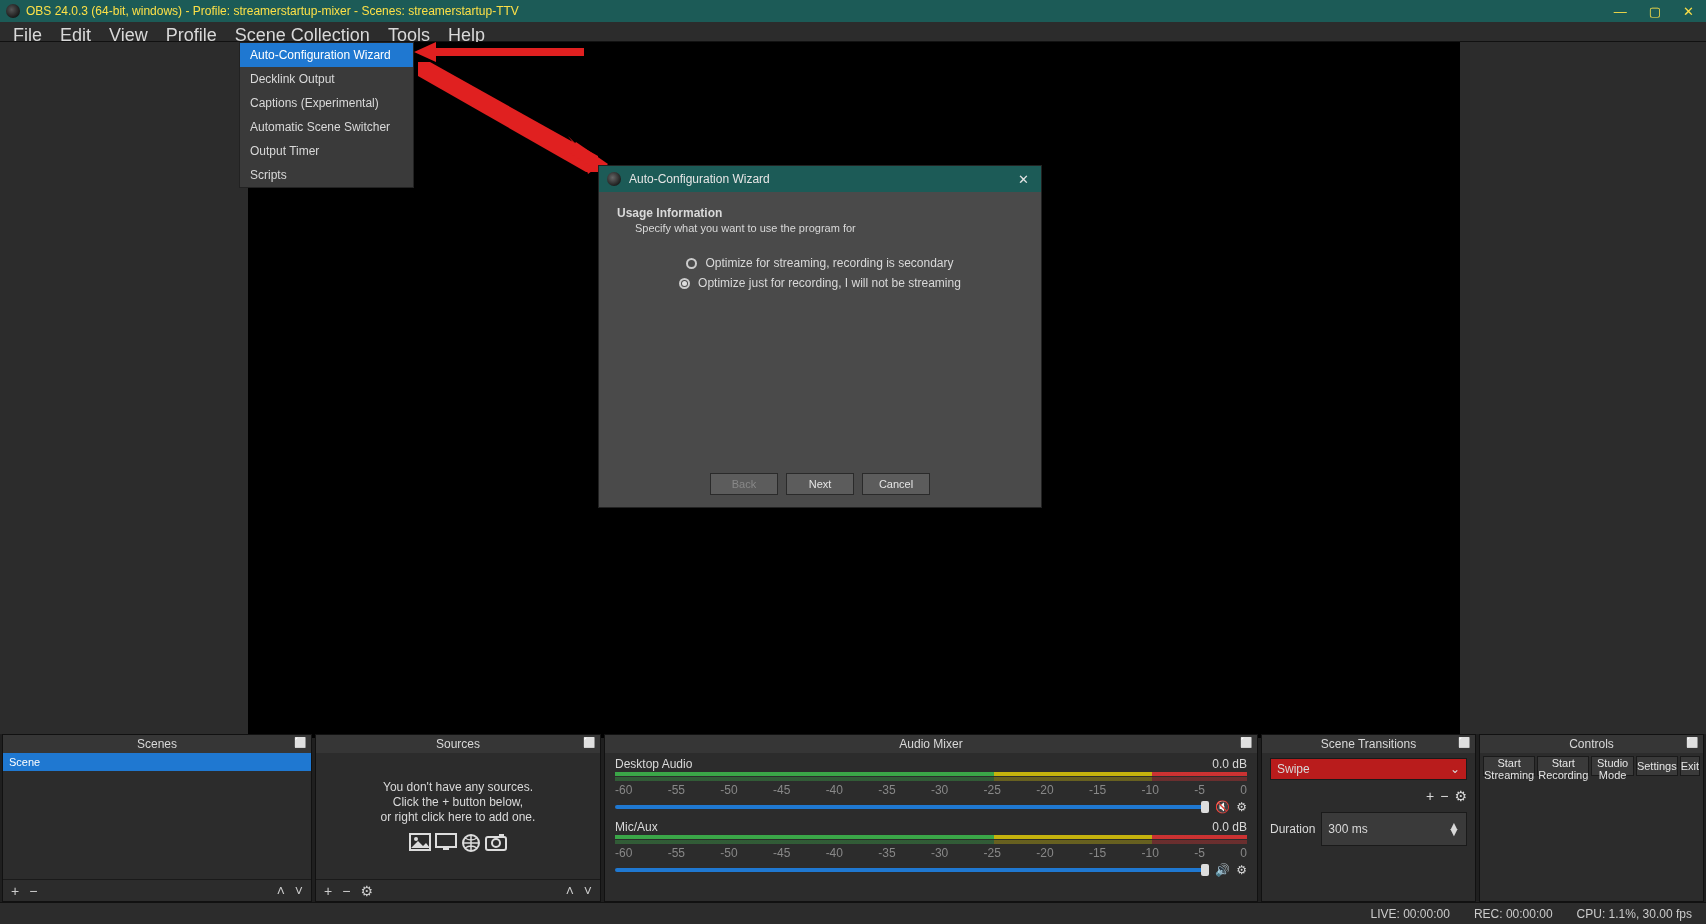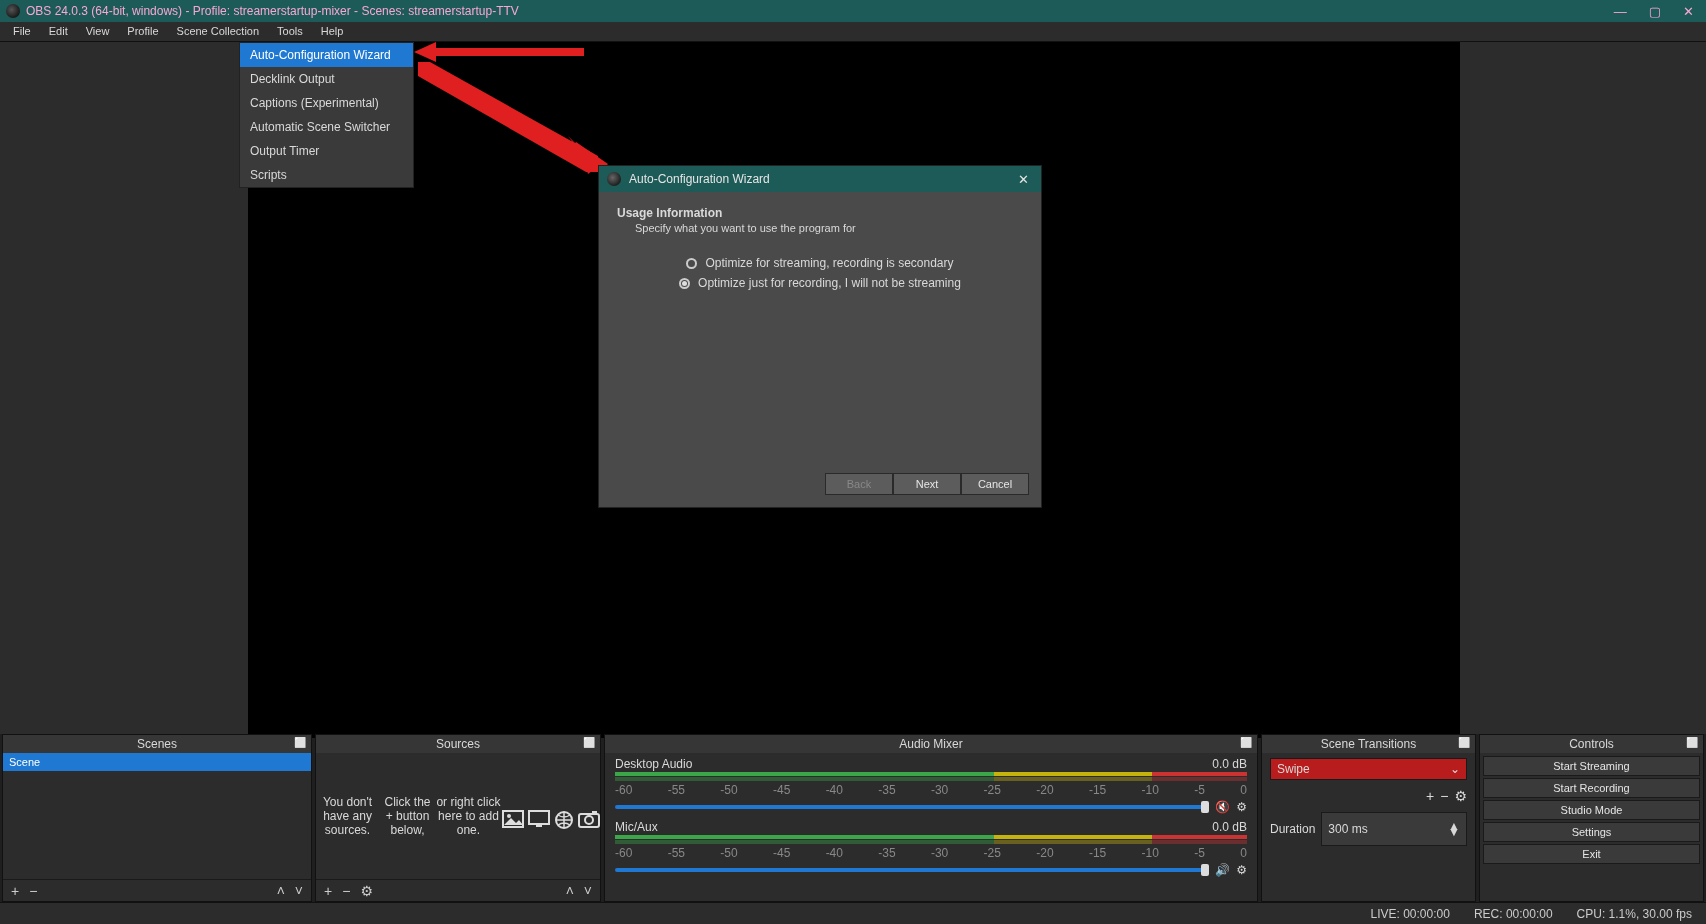--- a/index.html
+++ b/index.html
@@ -1,27 +1,27 @@
 <!DOCTYPE html>
 <html><head>
 <meta charset="utf-8">
 <style>
 * { margin: 0; padding: 0; box-sizing: border-box; font-family: "Segoe UI", Tahoma, sans-serif; font-size: 12px; user-select: none; }
 html, body { width: 1706px; height: 924px; background: #1f1f1f; color: #d9d9d9; overflow: hidden; }
 
 
-.titlebar { height: 22px; background: #1c5b57; display: flex; align-items: center; padding: 0 6px; color: #f9a8d4; }
+.titlebar { height: 22px; background: #1c5b57; display: flex; align-items: center; padding: 0 6px; color: #fde047; }
 .titlebar .obs-icon { width: 14px; height: 14px; border-radius: 50%; background: radial-gradient(circle at 40% 40%, #555, #000); margin-right: 6px; }
 .titlebar .title-text { flex: 1; font-size: 12px; }
 .titlebar .win-controls { display: flex; gap: 22px; margin-right: 6px; }
 .titlebar .win-controls span { cursor: pointer; font-size: 13px; }
 
 
 .menubar { height: 20px; background: #2c2c2c; display: flex; align-items: stretch; padding-left: 4px; border-bottom: 1px solid #111; }
-.menubar .menu-item { padding: 3px 9px; cursor: pointer; font-size: 11px; }
+.menubar .menu-item { padding: 3px 9px; cursor: pointer; font-size: 18px; }
 
 
 .dropdown { position: absolute; left: 239px; top: 42px; width: 175px; background: #3a3a3a; border: 1px solid #222; z-index: 40; }
 .dropdown .dd-item { padding: 5px 10px; font-size: 12px; cursor: pointer; }
 .dropdown .dd-item.highlight { background: #1f78d1; color: #fff; }
 
 
 .arrow { position: absolute; z-index: 45; pointer-events: none; }
 
 
@@ -33,21 +33,21 @@
 .wizard .w-title { height: 26px; background: #1c5b57; display: flex; align-items: center; padding: 0 8px; color: #e5e5e5; }
 .wizard .w-title .obs-icon-s { width: 14px; height: 14px; border-radius: 50%; background: radial-gradient(circle at 40% 40%, #666, #000); margin-right: 8px; }
 .wizard .w-title .w-title-text { flex: 1; font-size: 12px; }
 .wizard .w-title .w-close { cursor: pointer; font-size: 13px; padding: 0 4px; }
 .wizard .w-body { flex: 1; padding: 14px 18px; display: flex; flex-direction: column; }
 .wizard .w-heading { font-weight: bold; font-size: 12px; margin-bottom: 2px; }
 .wizard .w-sub { font-size: 11px; margin-left: 18px; margin-bottom: 22px; }
 .wizard .w-opt { display: flex; align-items: center; gap: 8px; margin-bottom: 6px; font-size: 11px; justify-content: center; }
 .wizard .w-opt .radio { width: 11px; height: 11px; border-radius: 50%; border: 2px solid #ccc; display: inline-block; position: relative; }
 .wizard .w-opt .radio.filled::after { content: ""; position: absolute; inset: 1px; border-radius: 50%; background: #ddd; }
-.wizard .w-buttons { display: flex; justify-content: flex-end; padding: 10px 12px 12px; }
+.wizard .w-buttons { display: flex; justify-content: center; gap: 8px; padding: 10px 12px 12px; }
 .wizard .w-buttons button { width: 68px; height: 22px; background: #5c5c5c; border: 1px solid #2a2a2a; color: #e5e5e5; font-size: 11px; cursor: pointer; }
 .wizard .w-buttons button.disabled { color: #888; cursor: default; }
 
 
 .docks { position: absolute; left: 0; right: 0; bottom: 22px; height: 168px; display: flex; gap: 3px; padding: 0 2px; }
 .dock { background: #2c2c2c; border: 1px solid #111; display: flex; flex-direction: column; position: relative; }
 .dock-header { height: 18px; background: #363636; display: flex; align-items: center; justify-content: center; font-size: 11px; position: relative; }
 .dock-header .popout { position: absolute; right: 4px; top: 2px; font-size: 10px; cursor: pointer; color: #aaa; }
 .dock-body { flex: 1; position: relative; overflow: hidden; }
 .dock-toolbar { height: 22px; border-top: 1px solid #1a1a1a; display: flex; align-items: center; gap: 6px; padding: 0 6px; }
@@ -57,21 +57,21 @@
 .dock.scenes { width: 310px; }
 .dock.sources { width: 286px; }
 .dock.mixer { flex: 1; }
 .dock.transitions { width: 215px; }
 .dock.controls { width: 225px; }
 
 
 .scene-row { background: #1f78d1; color: #fff; padding: 3px 6px; font-size: 11px; }
 
 
-.sources-empty { position: absolute; inset: 0; display: flex; flex-direction: row; align-items: center; justify-content: center; text-align: center; font-size: 11px; gap: 1px; }
+.sources-empty { position: absolute; inset: 0; display: flex; flex-direction: column; align-items: center; justify-content: center; text-align: center; font-size: 11px; gap: 1px; }
 .sources-icons { margin-top: 8px; display: flex; gap: 4px; }
 .sources-icons svg { fill: #ddd; }
 
 
 .mixer-track { padding: 4px 10px 2px; }
 .mixer-track .mt-head { display: flex; justify-content: space-between; font-size: 10px; margin-bottom: 1px; }
 .mixer-track .meter-wrap { position: relative; height: 10px; }
 .mixer-track .meter { height: 4px; background: linear-gradient(to right, #3cb44b 0%, #3cb44b 60%, #d6c20a 60%, #d6c20a 85%, #d33 85%, #d33 100%); opacity: 0.9; }
 .mixer-track .meter.dim { opacity: 0.35; margin-top: 1px; }
 .mixer-track .ticks { display: flex; justify-content: space-between; font-size: 8px; color: #888; margin-top: 1px; gap: 8px; }
@@ -84,21 +84,21 @@
 
 .transitions-body { padding: 5px 8px; display: flex; flex-direction: column; gap: 8px; }
 .trans-select { background: #b91c1c; border: 1px solid #1a1a1a; padding: 3px 6px; font-size: 11px; display: flex; justify-content: space-between; align-items: center; cursor: pointer; }
 .trans-row { display: flex; justify-content: flex-end; gap: 6px; }
 .trans-row .tb-btn { font-size: 14px; cursor: pointer; }
 .dur-row { display: flex; align-items: center; gap: 6px; font-size: 11px; }
 .dur-input { flex: 1; background: #3a3a3a; border: 1px solid #1a1a1a; padding: 9px 6px; font-size: 11px; display: flex; justify-content: space-between; align-items: center; }
 .dur-spin { display: flex; flex-direction: column; font-size: 7px; line-height: 6px; }
 
 
-.controls-body { display: flex; flex-direction: column; gap: 2px; padding: 3px; }
+.controls-body { display: flex; flex-direction: row; gap: 2px; padding: 3px; }
 .controls-body button { height: 20px; background: #3a3a3a; border: 1px solid #1a1a1a; color: #e5e5e5; font-size: 11px; cursor: pointer; }
 
 
 .statusbar { position: absolute; left: 0; right: 0; bottom: 0; height: 22px; background: #2c2c2c; display: flex; align-items: center; justify-content: flex-end; gap: 24px; padding: 0 14px; font-size: 11px; color: #ccc; border-top: 1px solid #111; }
 </style>
 </head>
 <body>
 
 <div class="titlebar">
   <span class="obs-icon"></span>

